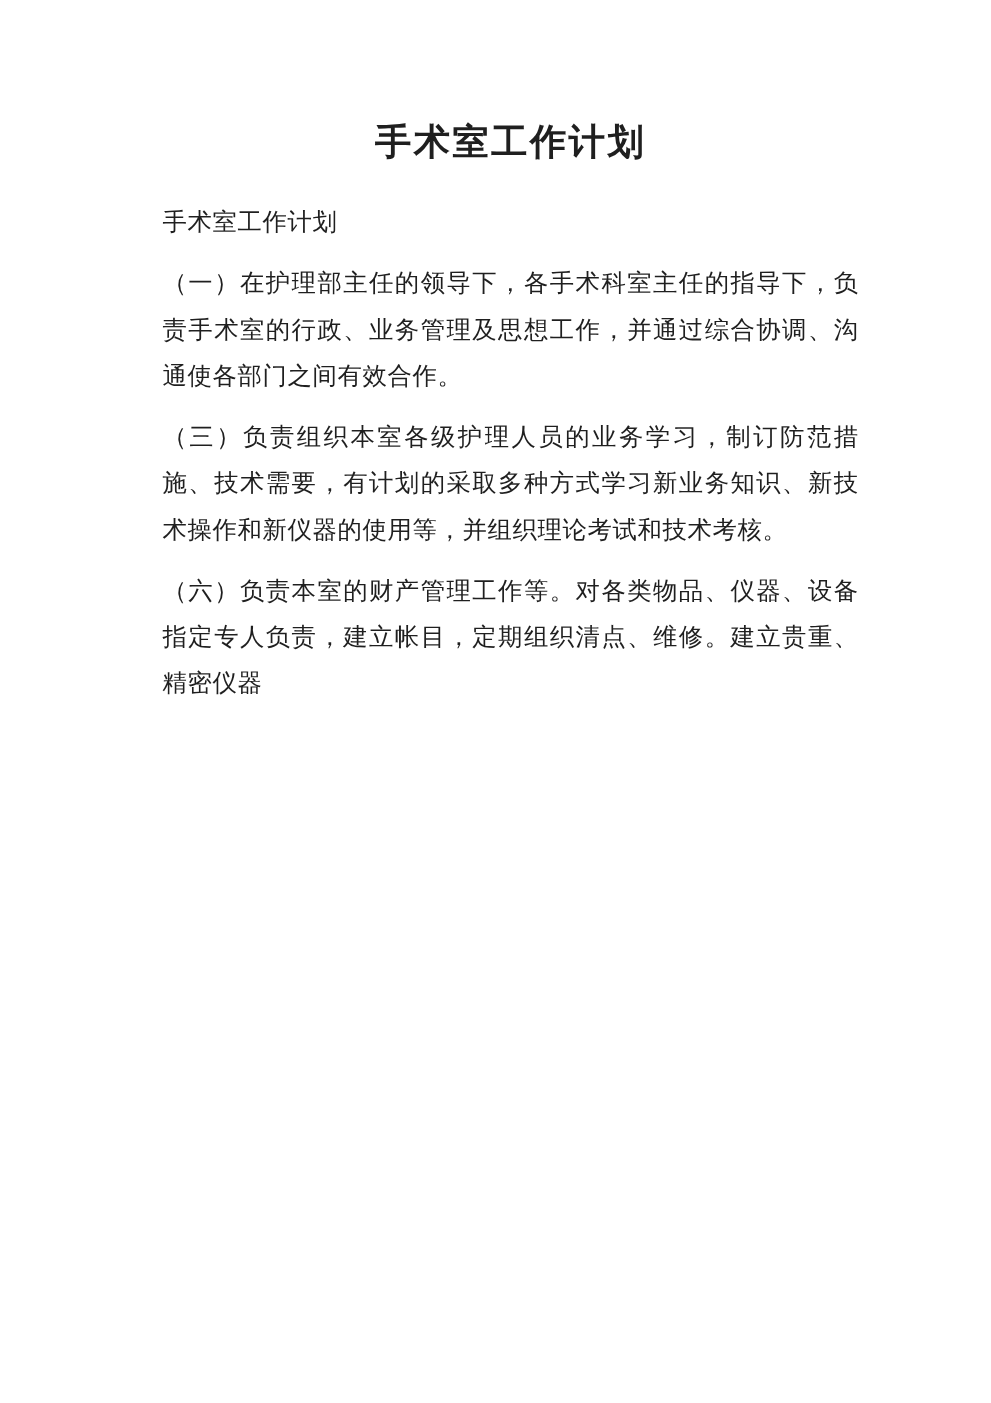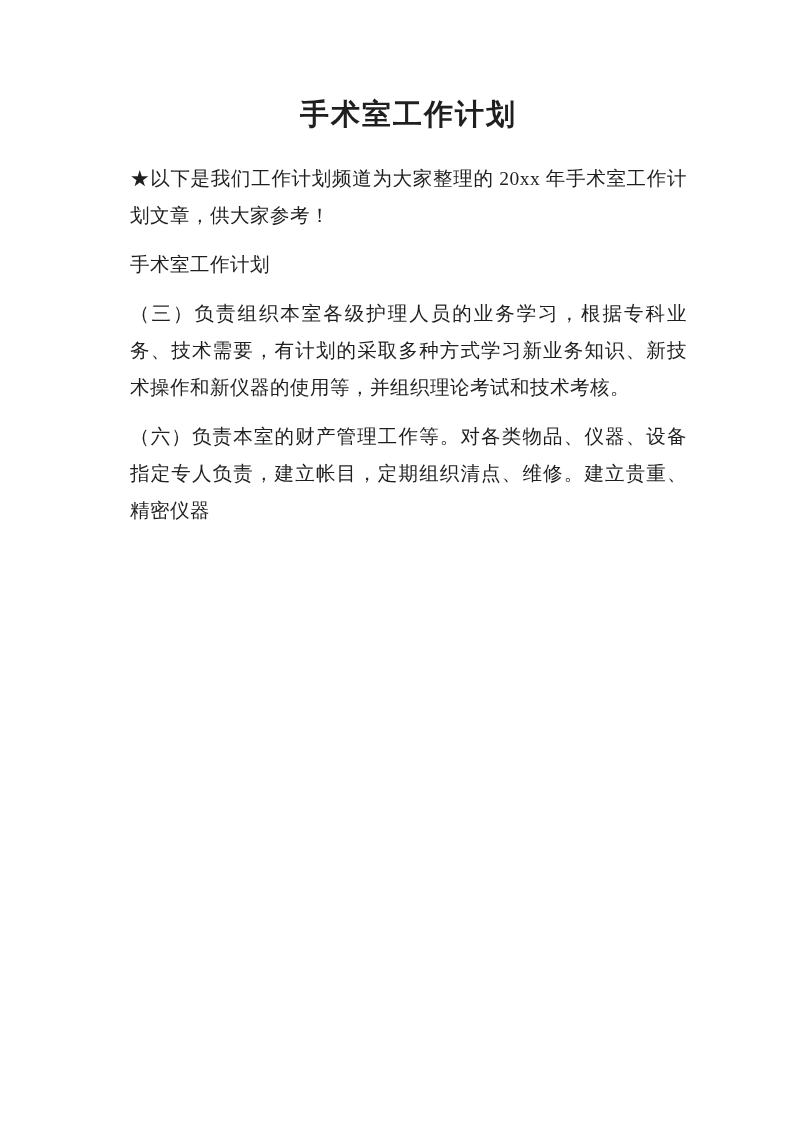--- a/index.html
+++ b/index.html
@@ -39,25 +39,25 @@
     word-break: break-all;
   }
 </style>
 </head>
 <body>
 
 <div class="page">
   <div class="content">
     <h1 class="doc-title">手术室工作计划</h1>
 
-    <p class="body-text">★以下是我们工作计划频道为大家整理的 20xx 年手术室工作计划文章，供大家参考！</p>
 
     <p class="body-text">手术室工作计划</p>
 
+    <p class="body-text">（一）在护理部主任的领导下，各手术科室主任的指导下，负责手术室的行政、业务管理及思想工作，并通过综合协调、沟通使各部门之间有效合作。</p>
 
 
-    <p class="body-text">（三）负责组织本室各级护理人员的业务学习，根据专科业务、技术需要，有计划的采取多种方式学习新业务知识、新技术操作和新仪器的使用等，并组织理论考试和技术考核。</p>
+    <p class="body-text">（三）负责组织本室各级护理人员的业务学习，制订防范措施、技术需要，有计划的采取多种方式学习新业务知识、新技术操作和新仪器的使用等，并组织理论考试和技术考核。</p>
 
 
 
     <p class="body-text">（六）负责本室的财产管理工作等。对各类物品、仪器、设备指定专人负责，建立帐目，定期组织清点、维修。建立贵重、精密仪器</p>
   </div>
 </div>
 
 </body></html>

